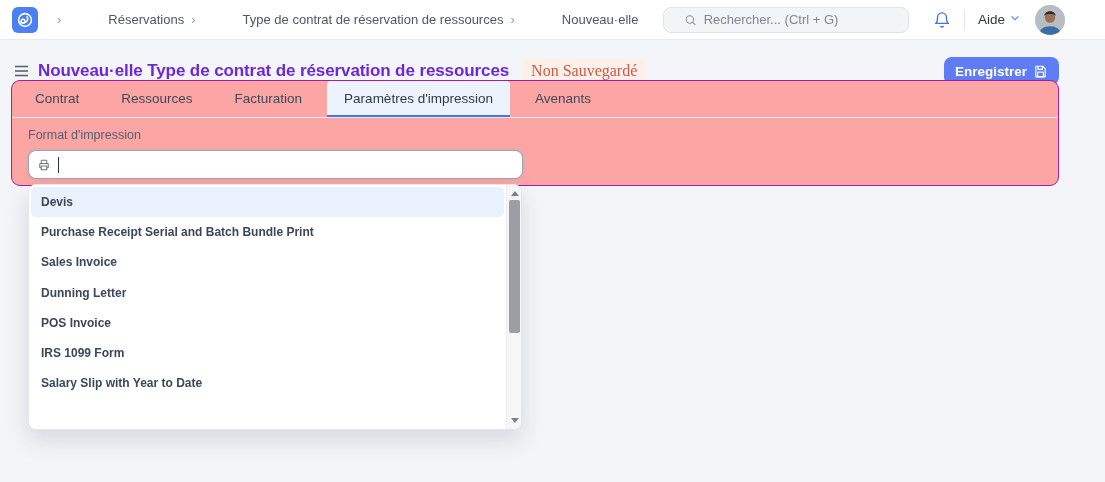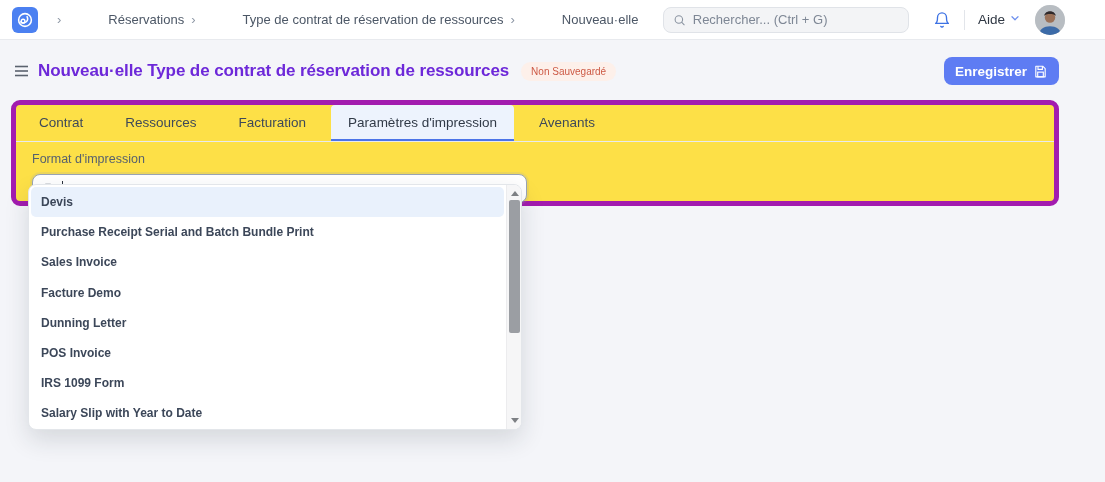--- a/index.html
+++ b/index.html
@@ -9,46 +9,46 @@
   
   .navbar { position:absolute; top:0; left:0; width:1105px; height:40px; background:#fff;
             border-bottom:1px solid #e8eaee; display:flex; align-items:center;
             padding:0 40px 0 12px; z-index:5; }
   .logo { width:26px; height:26px; border-radius:6px; background:#4b80f1; display:flex;
           align-items:center; justify-content:center; flex:none; cursor:pointer; }
   .breadcrumb { display:flex; align-items:center; margin-left:12px; font-size:13px; color:#4c5766; white-space:nowrap; }
   .crumb-sep { color:#8d97a5; margin:0 7px; font-size:13px; }
   .crumb { cursor:pointer;margin-left:40px; }
   .search-box { margin-left:auto; width:246px; height:26px; background:#f3f4f6; border:1px solid #e0e3e8;
-                border-radius:8px; display:flex; align-items:center; padding:0 9px; }
+                border-radius:8px; display:flex; align-items:center; padding:0 20px; }
   .search-box input { border:none; outline:none; background:transparent; font-size:13px; color:#3f4957;
                       width:100%; margin-left:7px; font-family:"Liberation Sans", sans-serif; }
   .search-box input::placeholder { color:#7e8795; }
   .nav-bell { margin-left:24px; cursor:pointer; display:flex; align-items:center; }
   .nav-divider { width:1px; height:20px; background:#e2e5ea; margin:0 13px; }
   .help { display:flex; font-size:13.5px; color:#2f3743; cursor:pointer; }
   .help svg { margin-left:4px; }
   .avatar { width:30px; height:30px; border-radius:50%; overflow:hidden; margin-left:14px; flex:none; cursor:pointer; }
 
   
   .page-head { position:absolute; top:40px; left:0; width:1105px; height:56px;
                display:flex; align-items:center; padding:6px 46px 0 14px; }
   .menu-btn { cursor:pointer; display:flex; align-items:center; margin-right:9px; }
   .page-title { font-size:17px; font-weight:700; color:#6d28d9; letter-spacing:-0.1px; white-space:nowrap; }
-  .status-badge { margin-left:12px; background:#fdf0ea; color:#cd5a45; font-size:10px; font-weight:500;
-                  padding:4px 10px; border-radius:11px; white-space:nowrap; }
+  .status-badge { margin-left:12px; background:#fdf0ea; color:#cd5a45; font-size:16px; font-weight:500;
+                  padding:4px 10px; border-radius:11px; white-space:nowrap;font-family:Liberation Serif, serif; }
   .head-spacer { flex:1; }
   .save-btn { background:#5e7cf3; color:#fff; border:none; border-radius:8px; height:28px;
               padding:0 11px; font-size:13.5px; font-weight:700; display:flex; align-items:center;
               cursor:pointer; font-family:"Liberation Sans", sans-serif; }
   .save-btn svg { margin-left:6px; }
 
   
-  .card { position:absolute; top:100px; left:11px; width:1048px; height:106px; background:#fde047;
-          border:5px solid #a21caf; border-radius:9px; }
+  .card { position:absolute; top:80px; left:11px; width:1048px; height:106px; background:#fca5a5;
+          border:1px solid #a21caf; border-radius:9px; }
   .tabs { display:flex; height:37px; border-bottom:1px solid #e8eaee; padding-left:6px; }
   .tab { padding:0 17px; display:flex; align-items:center; font-size:13.5px; color:#3e4959;
          cursor:pointer; margin-right:8px; border-bottom:2px solid transparent; }
   .tab.active { background:#edf3fd; border-bottom:2px solid #4c74e8; color:#313a47;
                 border-top-left-radius:4px; border-top-right-radius:4px; }
   .form-area { padding:10px 16px 0 16px; }
   .field-label { font-size:12.5px; color:#57616e; margin-bottom:8px; }
   .field-input { width:495px; height:29px; background:#fff; border:1px solid #9aa4b4; border-radius:8px;
                  box-shadow:0 0 0 2px rgba(160,170,185,0.18); display:flex; align-items:center;
                  padding:0 9px; cursor:text; }
@@ -184,23 +184,20 @@
     <div class="dd-item highlighted">
         <span>Devis</span>
       </div>
     <div class="dd-item">
         <span>Purchase Receipt Serial and Batch Bundle Print</span>
       </div>
     <div class="dd-item">
         <span>Sales Invoice</span>
       </div>
     <div class="dd-item">
-        <span>Facture Demo</span>
-      </div>
-    <div class="dd-item">
         <span>Dunning Letter</span>
       </div>
     <div class="dd-item">
         <span>POS Invoice</span>
       </div>
     <div class="dd-item">
         <span>IRS 1099 Form</span>
       </div>
     <div class="dd-item">
         <span>Salary Slip with Year to Date</span>

